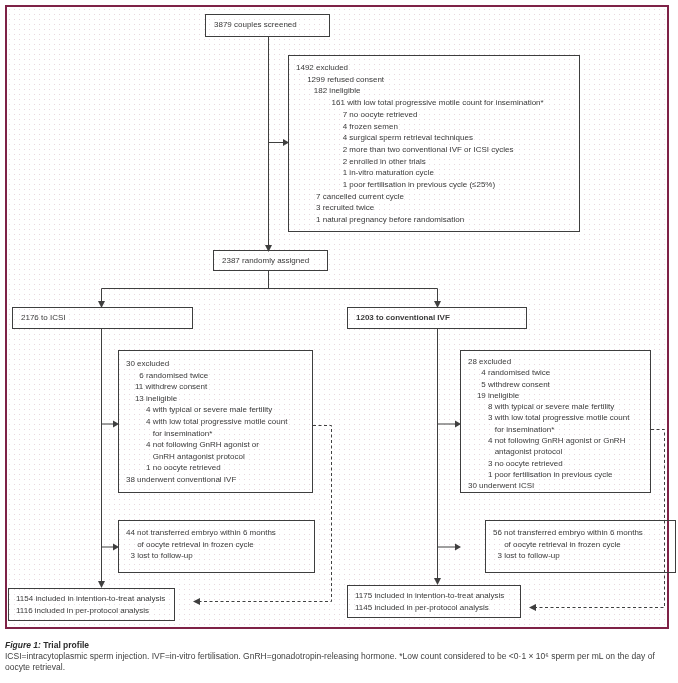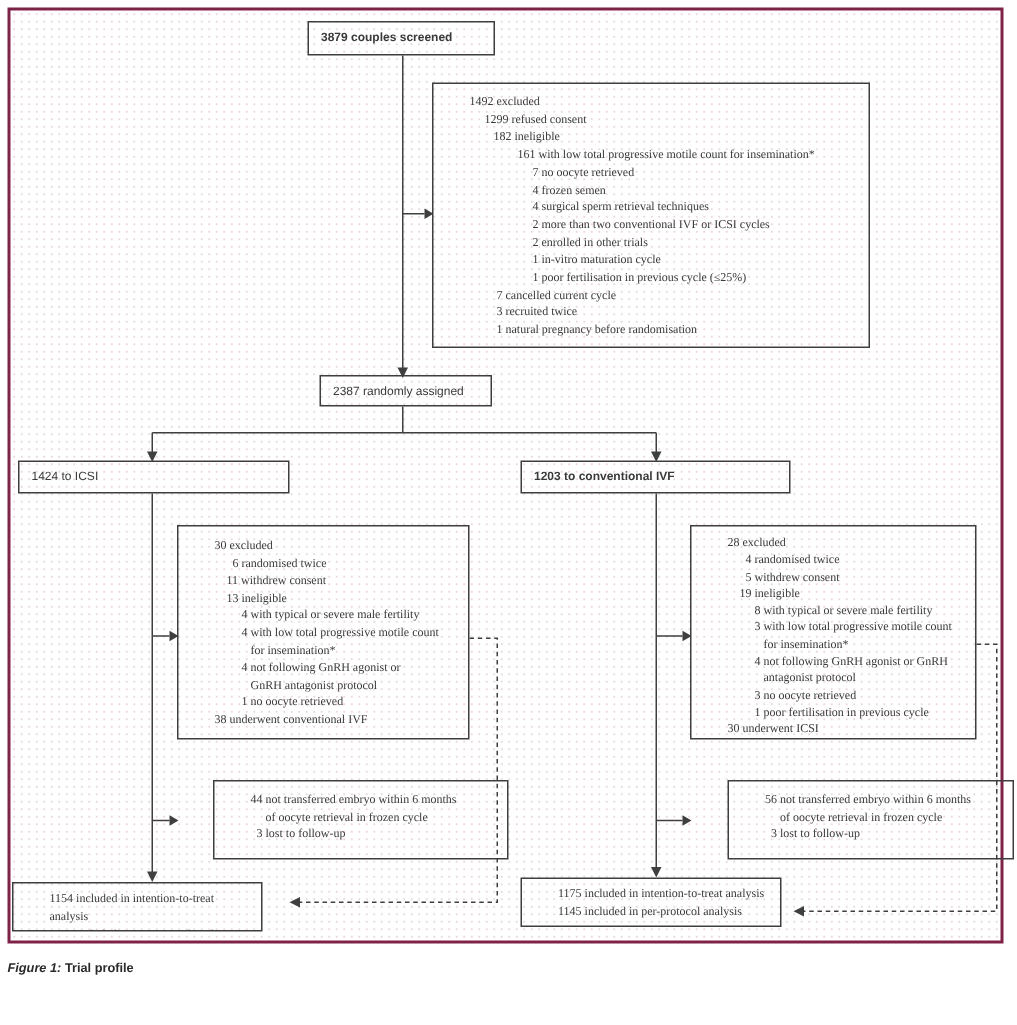--- a/index.html
+++ b/index.html
@@ -16,21 +16,21 @@
     background-size:5px 5px;
   }
   svg.connectors{position:absolute;left:0;top:0;z-index:1;}
   .box{
     position:absolute;z-index:2;box-sizing:border-box;
     border:1px solid #3e3e3e;
     font-size:8px;color:#3a3a3a;
     white-space:pre-wrap;overflow:hidden;
   }
   .box.single{line-height:20px;padding:0 0 0 8px;}
-  .box.multi{padding:6px 4px 2px 24px;font-family:Liberation Serif, serif;}
+  .box.multi{padding:6px 4px 2px 7px;}
   .caption{position:absolute;left:5px;top:640px;width:668px;z-index:2;}
   .caption .cap-line{font-size:8.5px;line-height:10px;}
   .cap-label{font-style:italic;font-weight:bold;color:#2b2b2b;}
   .cap-title{font-weight:bold;color:#2b2b2b;}
   .footnote{font-size:8.5px;line-height:10.5px;color:#3f3f3f;margin-top:1px;width:672px;}
 </style>
 </head>
 <body>
 
 <div class="figure-frame"></div>
@@ -60,40 +60,40 @@
     <polygon points="434,578 441,578 437.5,585"></polygon>
     <polygon points="113,420.5 113,427.5 119,424"></polygon>
     <polygon points="455,420.5 455,427.5 461,424"></polygon>
     <polygon points="113,543.5 113,550.5 119,547"></polygon>
     <polygon points="455,543.5 455,550.5 461,547"></polygon>
     <polygon points="200,598 200,605 193,601.5"></polygon>
     <polygon points="536,604 536,611 529,607.5"></polygon>
   </g>
 </svg>
 
-<div class="box single" style="left:205px;top:14px;width:125px;height:23px;font-weight:bold;">3879 couples screened</div>
+<div class="box single" style="left:205px;top:14px;width:125px;height:23px;">3879 couples screened</div>
 
 <div class="box multi" style="left:288px;top:55px;width:292px;height:177px;line-height:11.7px;">1492 excluded
      1299 refused consent
         182 ineligible
                 161 with low total progressive motile count for insemination*
                      7 no oocyte retrieved
                      4 frozen semen
                      4 surgical sperm retrieval techniques
                      2 more than two conventional IVF or ICSI cycles
                      2 enrolled in other trials
                      1 in-vitro maturation cycle
                      1 poor fertilisation in previous cycle (≤25%)
          7 cancelled current cycle
          3 recruited twice
          1 natural pregnancy before randomisation</div>
 
 <div class="box single" style="left:213px;top:250px;width:115px;height:21px;line-height:19px;">2387 randomly assigned</div>
 
-<div class="box single" style="left:12px;top:307px;width:181px;height:22px;">1424 to ICSI</div>
+<div class="box single" style="left:12px;top:307px;width:181px;height:22px;">2176 to ICSI</div>
 
 <div class="box single" style="left:347px;top:307px;width:180px;height:22px;font-weight:bold;">1203 to conventional IVF</div>
 
 <div class="box multi" style="left:118px;top:350px;width:195px;height:143px;line-height:11.6px;padding-top:7px;">30 excluded
       6 randomised twice
     11 withdrew consent
     13 ineligible
          4 with typical or severe male fertility
          4 with low total progressive motile count
             for insemination*
@@ -108,29 +108,30 @@
     19 ineligible
          8 with typical or severe male fertility
          3 with low total progressive motile count
             for insemination*
          4 not following GnRH agonist or GnRH
             antagonist protocol
          3 no oocyte retrieved
          1 poor fertilisation in previous cycle
 30 underwent ICSI</div>
 
-<div class="box multi" style="left:118px;top:520px;width:197px;height:53px;line-height:11.5px;margin-left:24px;">44 not transferred embryo within 6 months
+<div class="box multi" style="left:118px;top:520px;width:197px;height:53px;line-height:11.5px;">44 not transferred embryo within 6 months
      of oocyte retrieval in frozen cycle
   3 lost to follow-up</div>
 
 <div class="box multi" style="left:460px;top:520px;width:191px;height:53px;line-height:11.5px;margin-left:25px;">56 not transferred embryo within 6 months
      of oocyte retrieval in frozen cycle
   3 lost to follow-up</div>
 
 <div class="box multi" style="left:8px;top:588px;width:167px;height:33px;line-height:12px;padding-top:4px;">1154 included in intention-to-treat analysis
 1116 included in per-protocol analysis</div>
 
 <div class="box multi" style="left:347px;top:585px;width:174px;height:33px;line-height:12px;padding-top:4px;">1175 included in intention-to-treat analysis
 1145 included in per-protocol analysis</div>
 
 <div class="caption">
   <div class="cap-line"><span class="cap-label">Figure 1:</span> <span class="cap-title">Trial profile</span></div>
+  <div class="footnote">ICSI=intracytoplasmic sperm injection. IVF=in-vitro fertilisation. GnRH=gonadotropin-releasing hormone. *Low count considered to be &lt;0·1 × 10⁶ sperm per mL on the day of oocyte retrieval.</div>
 </div>
 
 </body></html>

